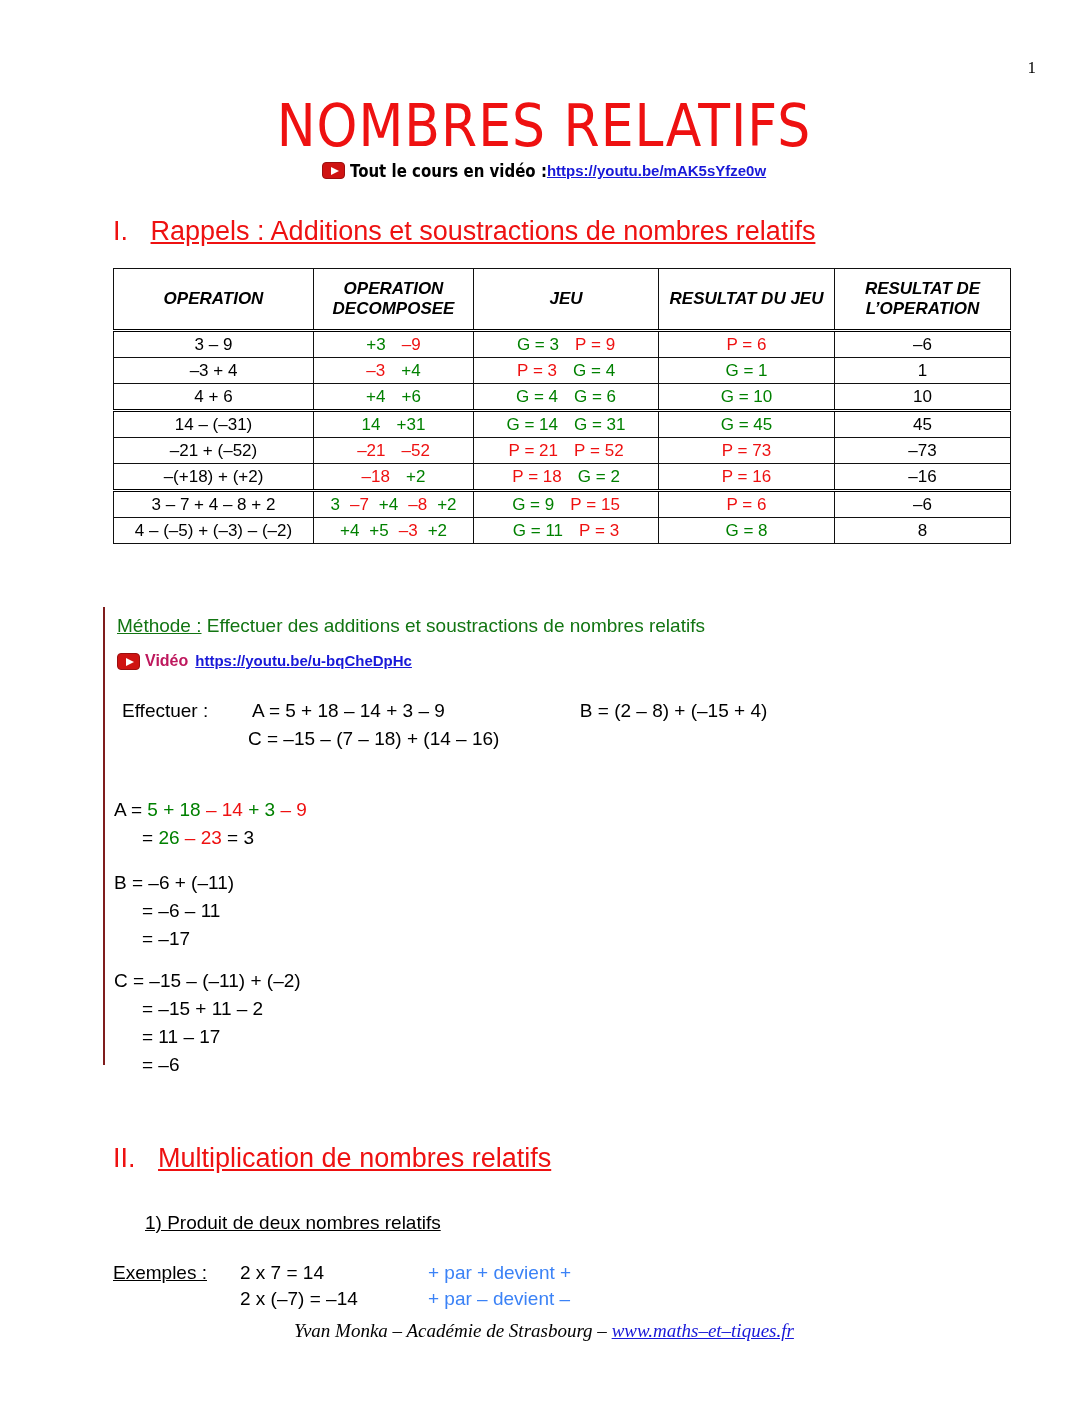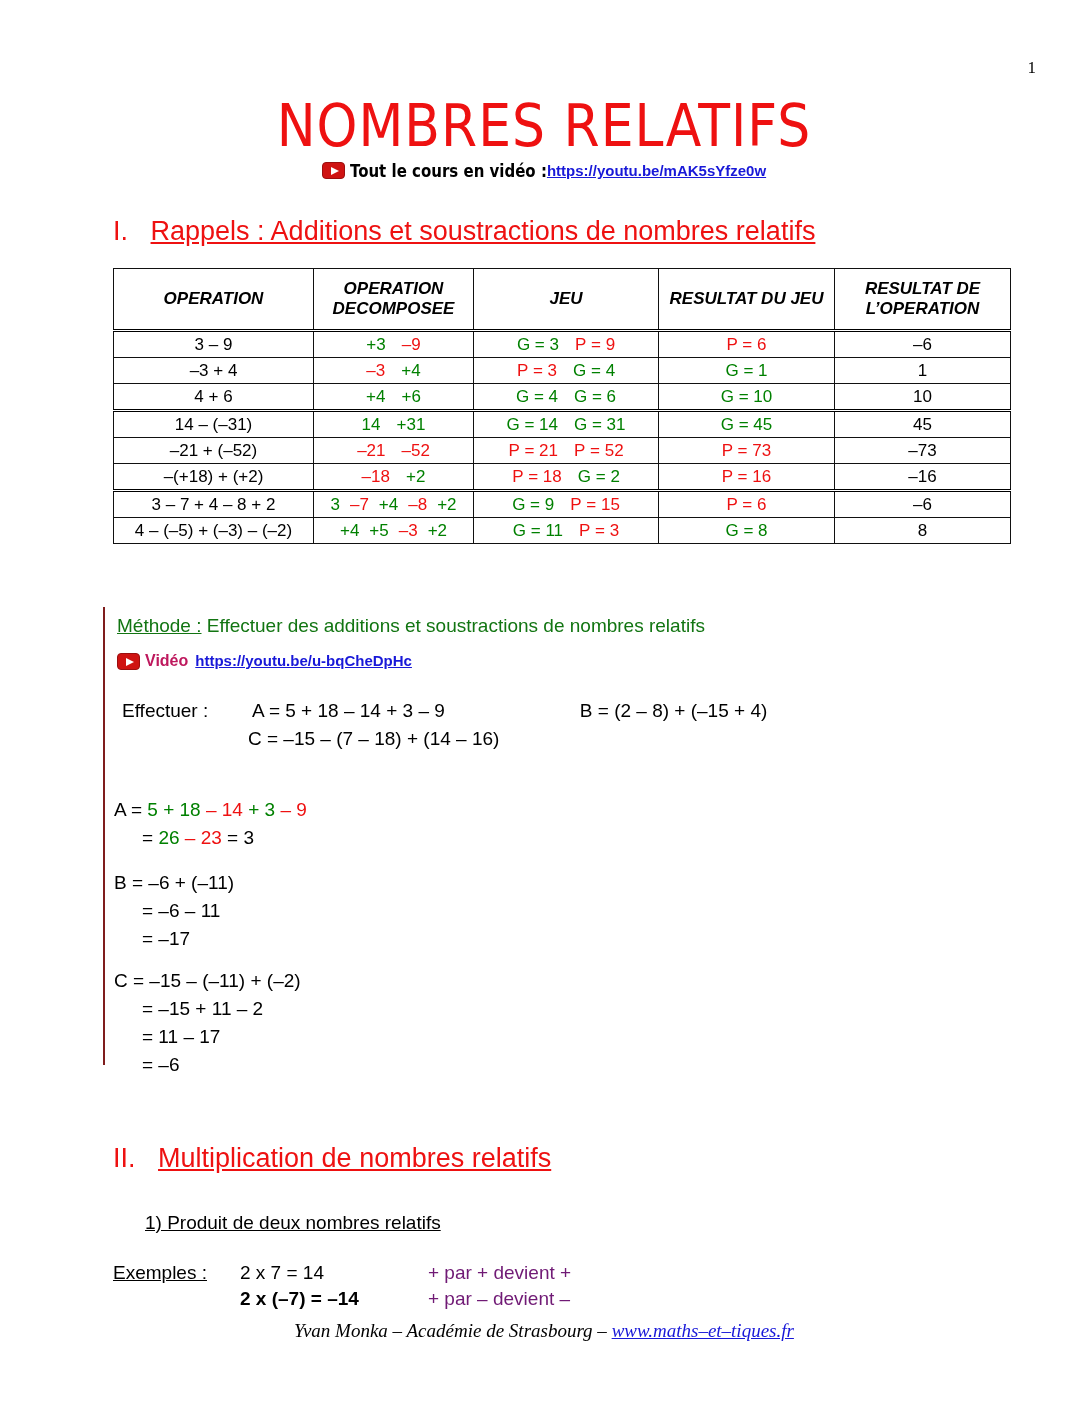--- a/index.html
+++ b/index.html
@@ -217,21 +217,21 @@
   }
   .exemples-label .u { text-decoration: underline; }
   .ex-line {
     position: absolute;
     font-size: 19px;
     white-space: nowrap;
   }
   .ex-rule {
     position: absolute;
     font-size: 19px;
-    color: #701a75;
+    color: #3b82f6;
     white-space: nowrap;
   }
 
   
   .footer {
     position: absolute;
     top: 1320px;
     left: 0;
     width: 1088px;
     text-align: center;
@@ -463,19 +463,19 @@
   &nbsp;&nbsp;<span class="txt">Multiplication de nombres relatifs</span>
 </div>
 
 <div class="prod-sub">1) Produit de deux nombres relatifs</div>
 
 <div class="exemples-label">
   <span class="u">Exemples :</span>
 </div>
 
 <div class="ex-line" style="left:240px; top:1262px;">2 x 7 = 14</div>
-<div class="ex-line" style="left:240px; top:1288px;font-weight:bold;">2 x (–7) = –14</div>
+<div class="ex-line" style="left:240px; top:1288px;">2 x (–7) = –14</div>
 <div class="ex-rule" style="left:428px; top:1262px;">+ par + devient  +</div>
 <div class="ex-rule" style="left:428px; top:1288px;">+ par – devient  –</div>
 
 <div class="footer">
   <span>Yvan Monka – Académie de Strasbourg – </span><a class="fl" href="#">www.maths–et–tiques.fr</a>
 </div>
 
 </body></html>

